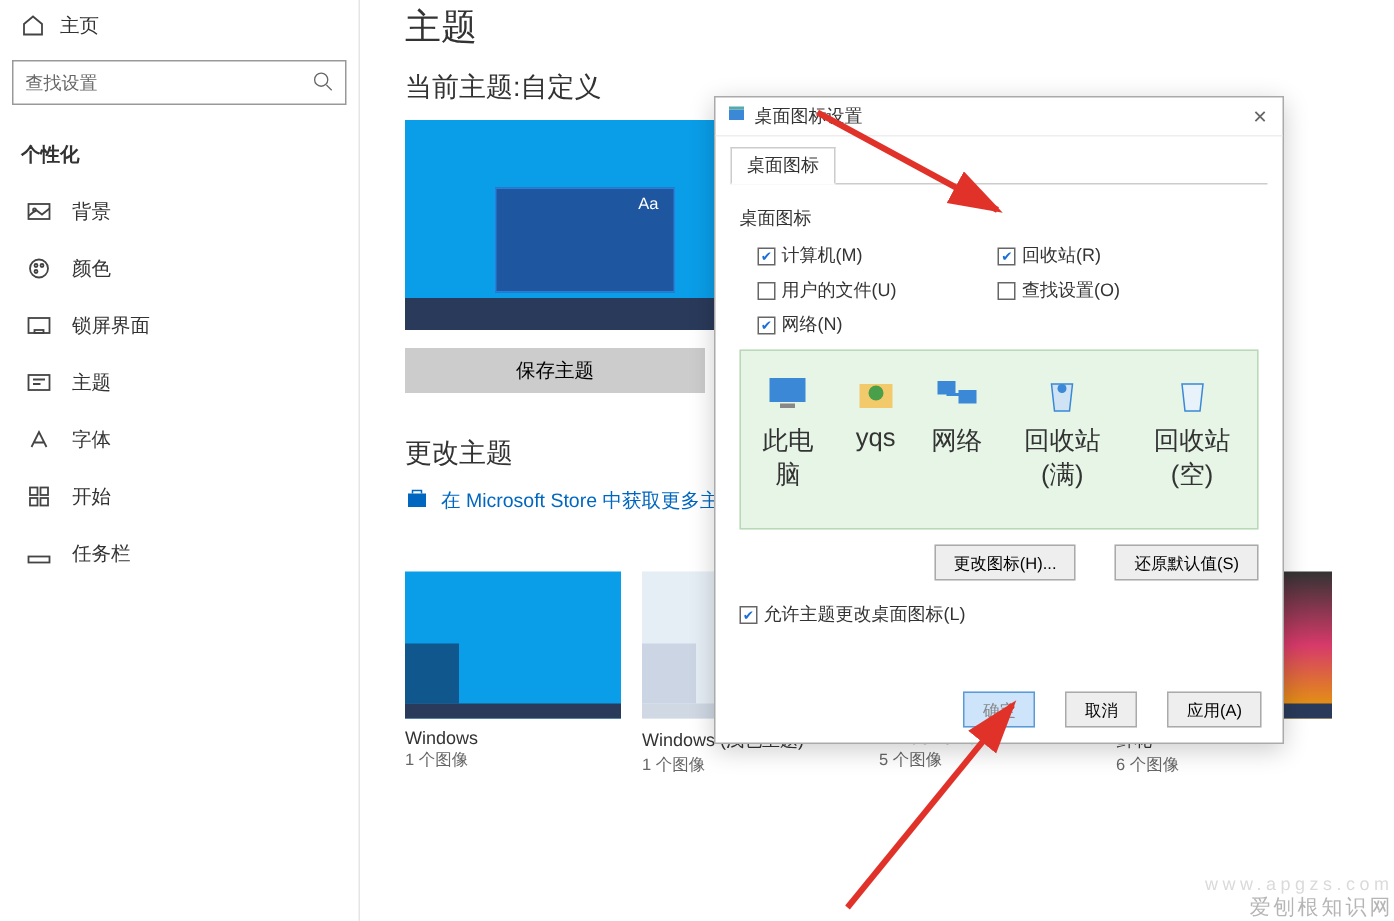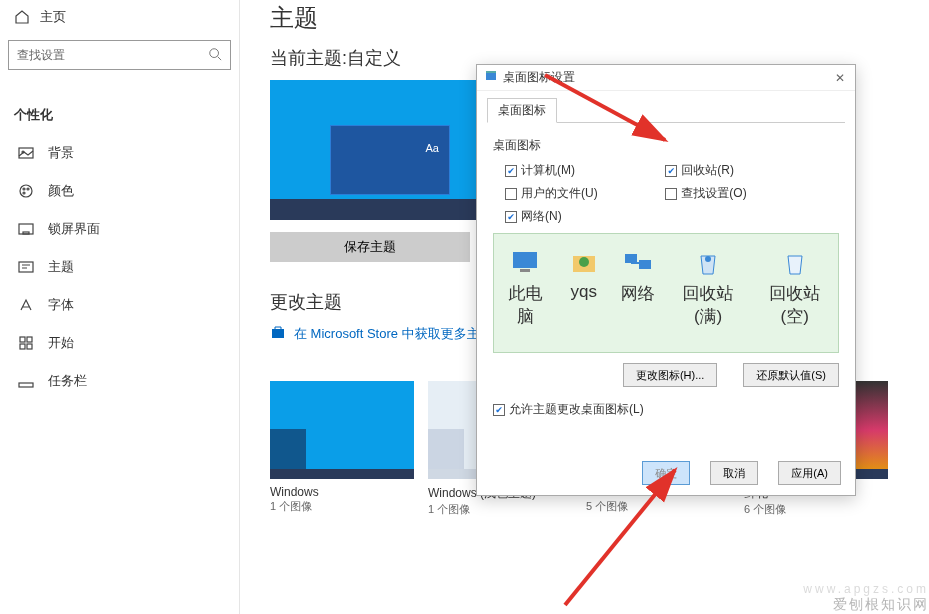--- a/index.html
+++ b/index.html
@@ -1,34 +1,34 @@
 <!DOCTYPE html>
 <html><head>
   <meta charset="utf-8">
   <style>
     * { box-sizing: border-box; margin: 0; padding: 0; font-family: "Microsoft YaHei", "Segoe UI", sans-serif; }
     body { width: 929px; height: 614px; background: #fff; position: relative; overflow: hidden; font-size: 13px; color: #333; }
 
     
     .sidebar { position: absolute; left: 0; top: 0; width: 240px; height: 100%; background: #fff; border-right: 1px solid #e5e5e5; }
     .home-row { display: flex; align-items: center; padding: 8px 14px; gap: 10px; font-size: 13px; }
-    .search-box { margin: 6px 8px 32px 8px; border: 1px solid #999; height: 30px; display: flex; align-items: center; padding: 0 8px; justify-content: space-between; }
+    .search-box { margin: 6px 8px 20px 8px; border: 1px solid #999; height: 30px; display: flex; align-items: center; padding: 0 8px; justify-content: space-between; }
     .search-box span { color: #666; font-size: 12px; }
     .section-title { padding: 4px 14px 10px 14px; font-size: 13px; font-weight: bold; }
     .nav-item { display: flex; align-items: center; gap: 14px; padding: 10px 18px; font-size: 13px; cursor: pointer; }
     .nav-icon { width: 16px; height: 16px; display: inline-flex; align-items: center; justify-content: center; }
     .nav-icon svg { width: 16px; height: 16px; stroke: #444; fill: none; stroke-width: 1.2; }
 
     
     .main { position: absolute; left: 260px; top: 0; right: 0; padding: 0 10px 10px; }
     .page-title { font-size: 24px; font-weight: 300; margin: 2px 0 12px 0; }
     .current-theme { font-size: 18px; margin-bottom: 10px; }
     .theme-preview-big { width: 210px; height: 140px; background: linear-gradient(180deg, #0a9ee8 0%, #0a9ee8 85%, #2a3a5a 85%, #2a3a5a 100%); position: relative; }
     .theme-preview-big .window-stub { position: absolute; left: 60px; top: 45px; width: 120px; height: 70px; background: #1e56a0; border: 1px solid #2b7dd8; }
-    .theme-preview-big .aa { position: absolute; right: 10px; top: 16px; color: #fff; font-size: 11px; }
+    .theme-preview-big .aa { position: absolute; right: 10px; top: 4px; color: #fff; font-size: 11px; }
     .save-theme-btn { width: 200px; height: 30px; background: #ccc; border: none; margin-top: 12px; font-size: 13px; }
 
     .change-title { font-size: 18px; margin: 28px 0 10px 0; }
     .store-link { display: flex; align-items: center; gap: 8px; color: #0067c0; font-size: 13px; margin-bottom: 18px; cursor:pointer;}
     .store-link svg { width: 16px; height: 16px; fill: #0067c0; }
 
     .theme-cards { display: flex; gap: 14px; }
     .theme-card { width: 144px; margin-top: 20px; }
     .theme-thumb { width: 144px; height: 98px; background: #0a9ee8; position: relative; margin-bottom: 6px; }
     .theme-thumb.light { background: #e6eef5; }

